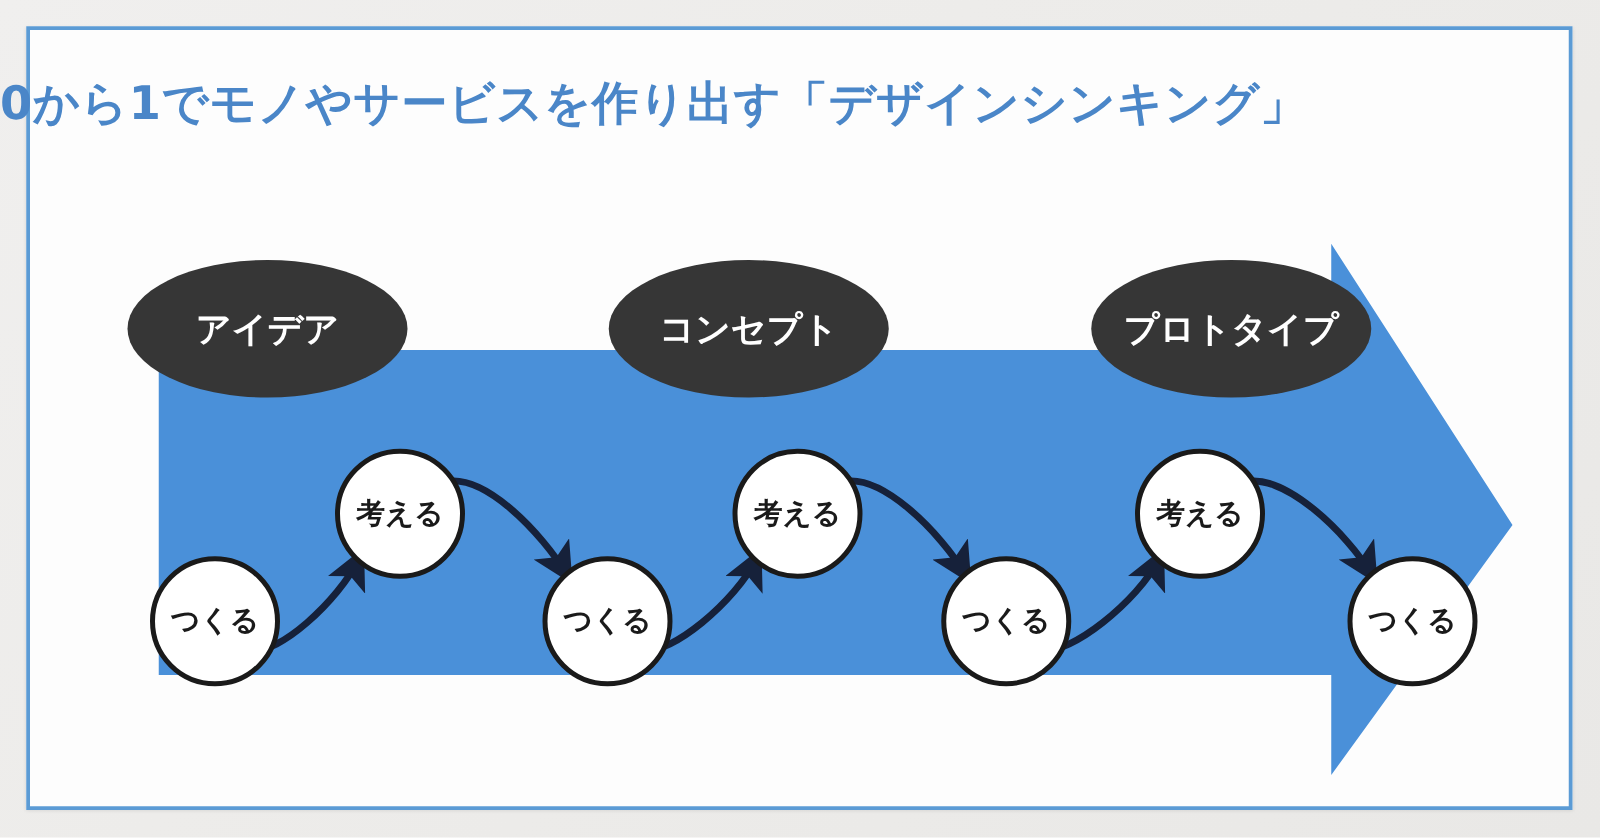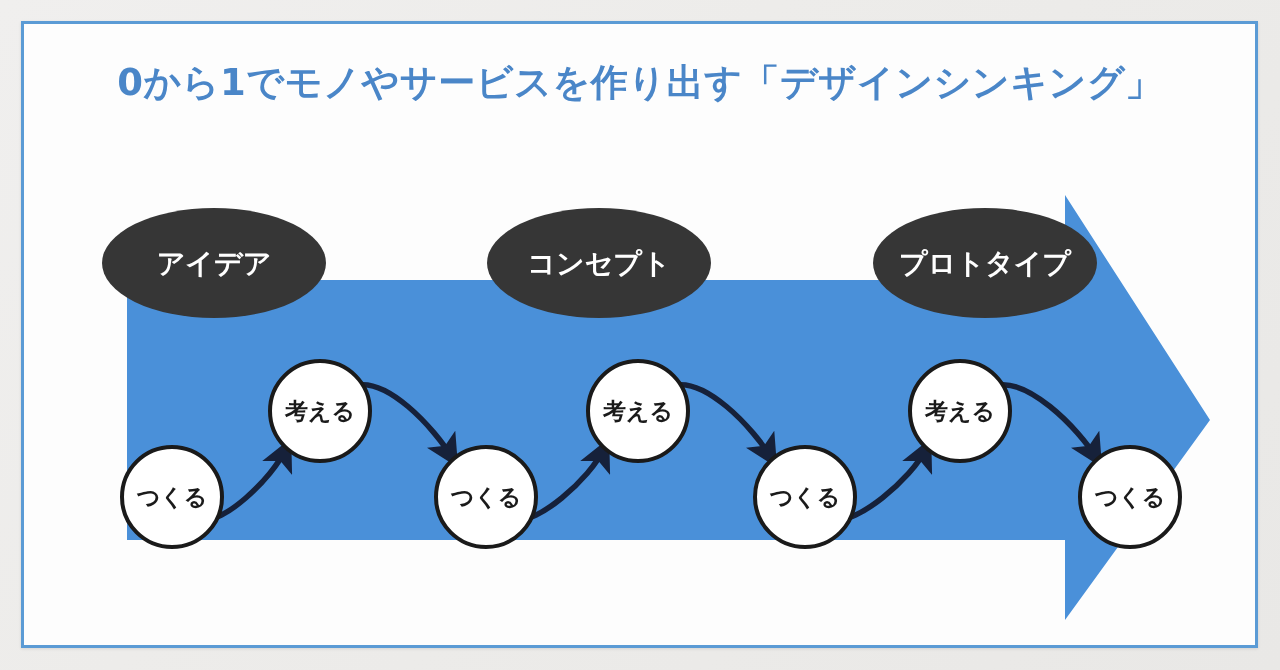--- a/index.html
+++ b/index.html
@@ -33,21 +33,20 @@
     border: 3px solid #5b9bd5;
     box-sizing: border-box;
     box-shadow: 0 1px 3px rgba(0,0,0,0.10);
   }
 
   .title {
     position: absolute;
     left: 0;
     top: 58px;
     width: 1280px;
-    text-align: center;
     font-size: 37px;
     font-weight: bold;
     color: #4a86c8;
     letter-spacing: 0.5px;
     white-space: nowrap;
   }
 
   #diagram {
     position: absolute;
     left: 0;

